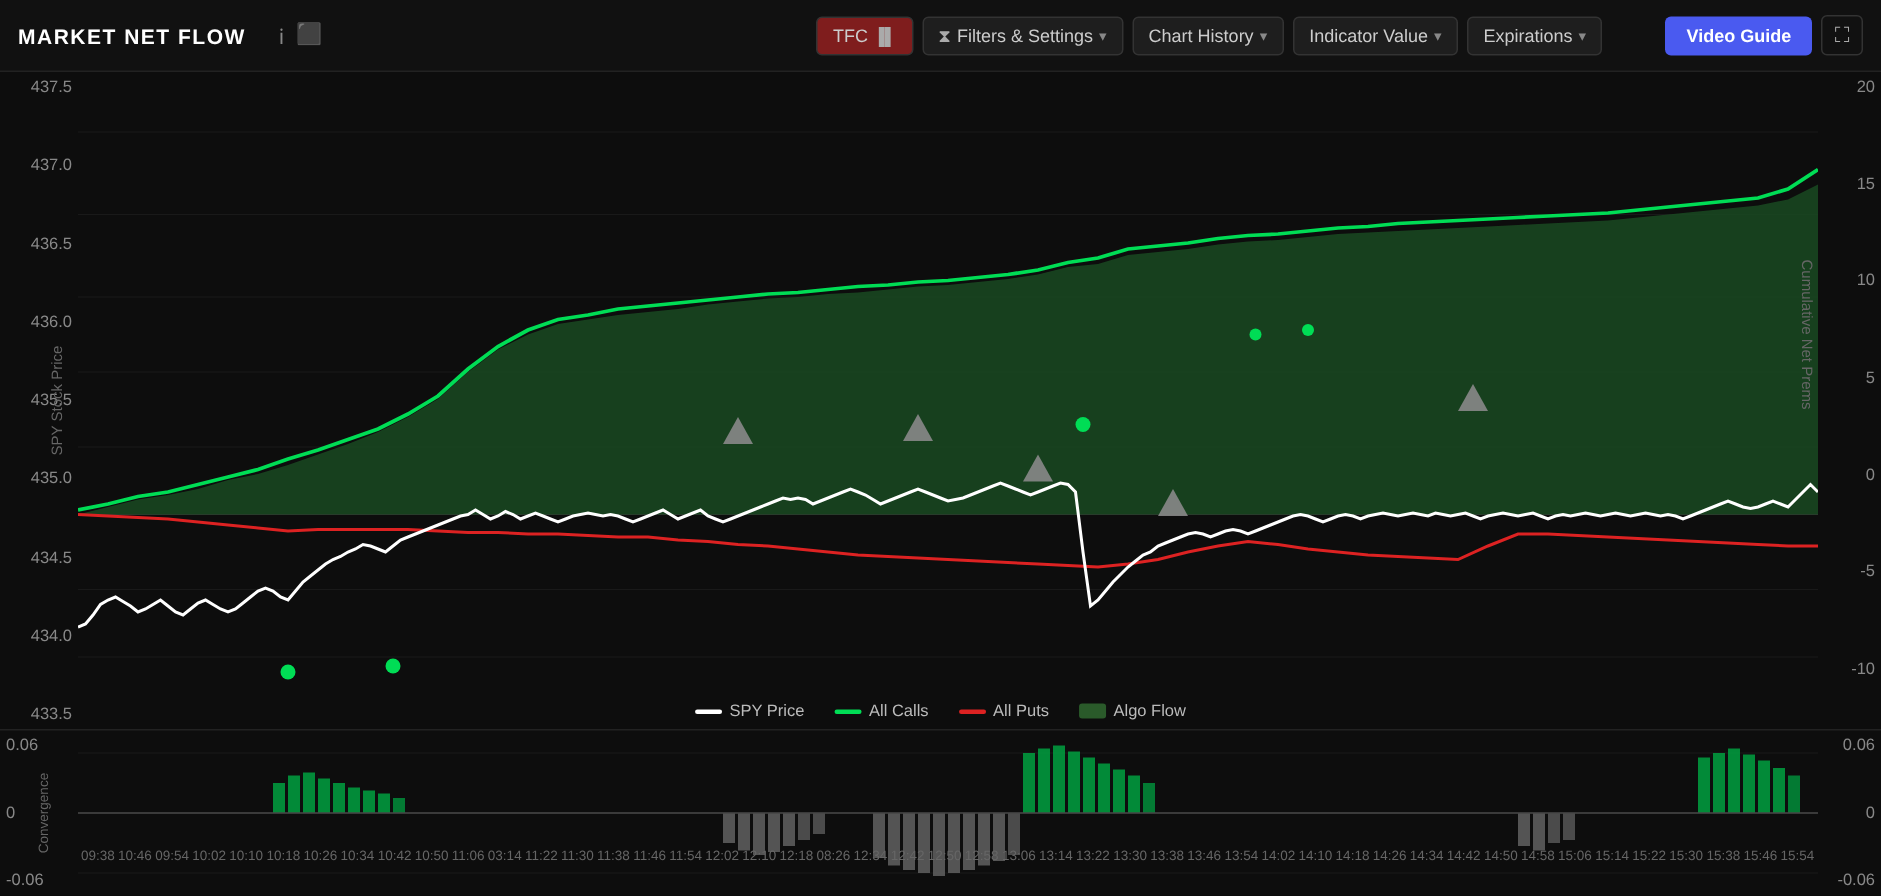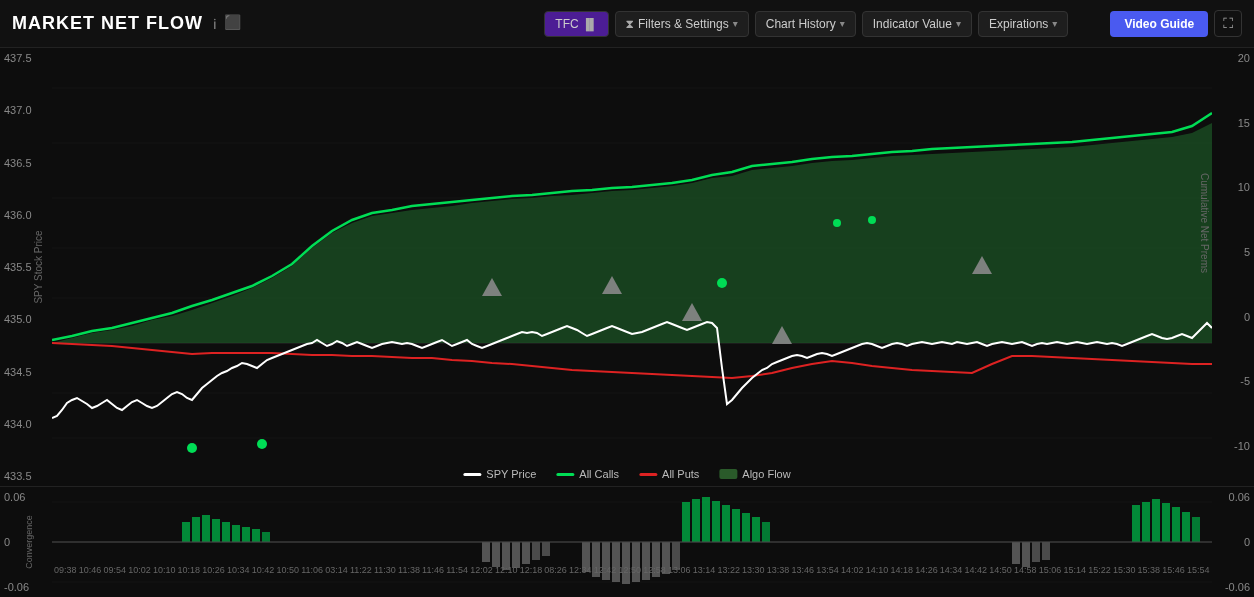--- a/index.html
+++ b/index.html
@@ -15,25 +15,25 @@
     
     .header {
       display: flex;
       align-items: center;
       background: #111;
       padding: 0 12px;
       height: 48px;
       border-bottom: 1px solid #222;
     }
     .header-title {
-      font-size: 18px;
+      font-size: 14px;
       font-weight: 700;
       color: #fff;
       letter-spacing: 1px;
-      margin-right: 10px;
+      margin-right: 22px;
     }
     .header-icons {
       display: flex;
       gap: 8px;
       margin-right: auto;
     }
     .header-icon {
       color: #888;
       font-size: 14px;
       cursor: pointer;
@@ -51,21 +51,21 @@
       font-size: 12px;
       padding: 5px 10px;
       cursor: pointer;
       display: flex;
       align-items: center;
       gap: 4px;
       white-space: nowrap;
     }
     .ctrl-btn .chevron { color: #888; font-size: 10px; }
     .ctrl-btn-tfc {
-      background: #4c1d95;
+      background: #7f1d1d;
       border: 1px solid #333;
       border-radius: 4px;
       color: #ccc;
       font-size: 12px;
       padding: 5px 10px;
       cursor: pointer;
     }
     .btn-video {
       background: #4a5af0;
       border: none;
@@ -112,20 +112,21 @@
       left: 0;
       top: 0;
       bottom: 0;
       width: 52px;
       display: flex;
       flex-direction: column;
       justify-content: space-between;
       padding: 4px 4px;
       font-size: 11px;
       color: #888;
+      align-items: flex-end;
     }
     .y-axis-right {
       position: absolute;
       right: 0;
       top: 0;
       bottom: 30px;
       width: 40px;
       display: flex;
       flex-direction: column;
       justify-content: space-between;

